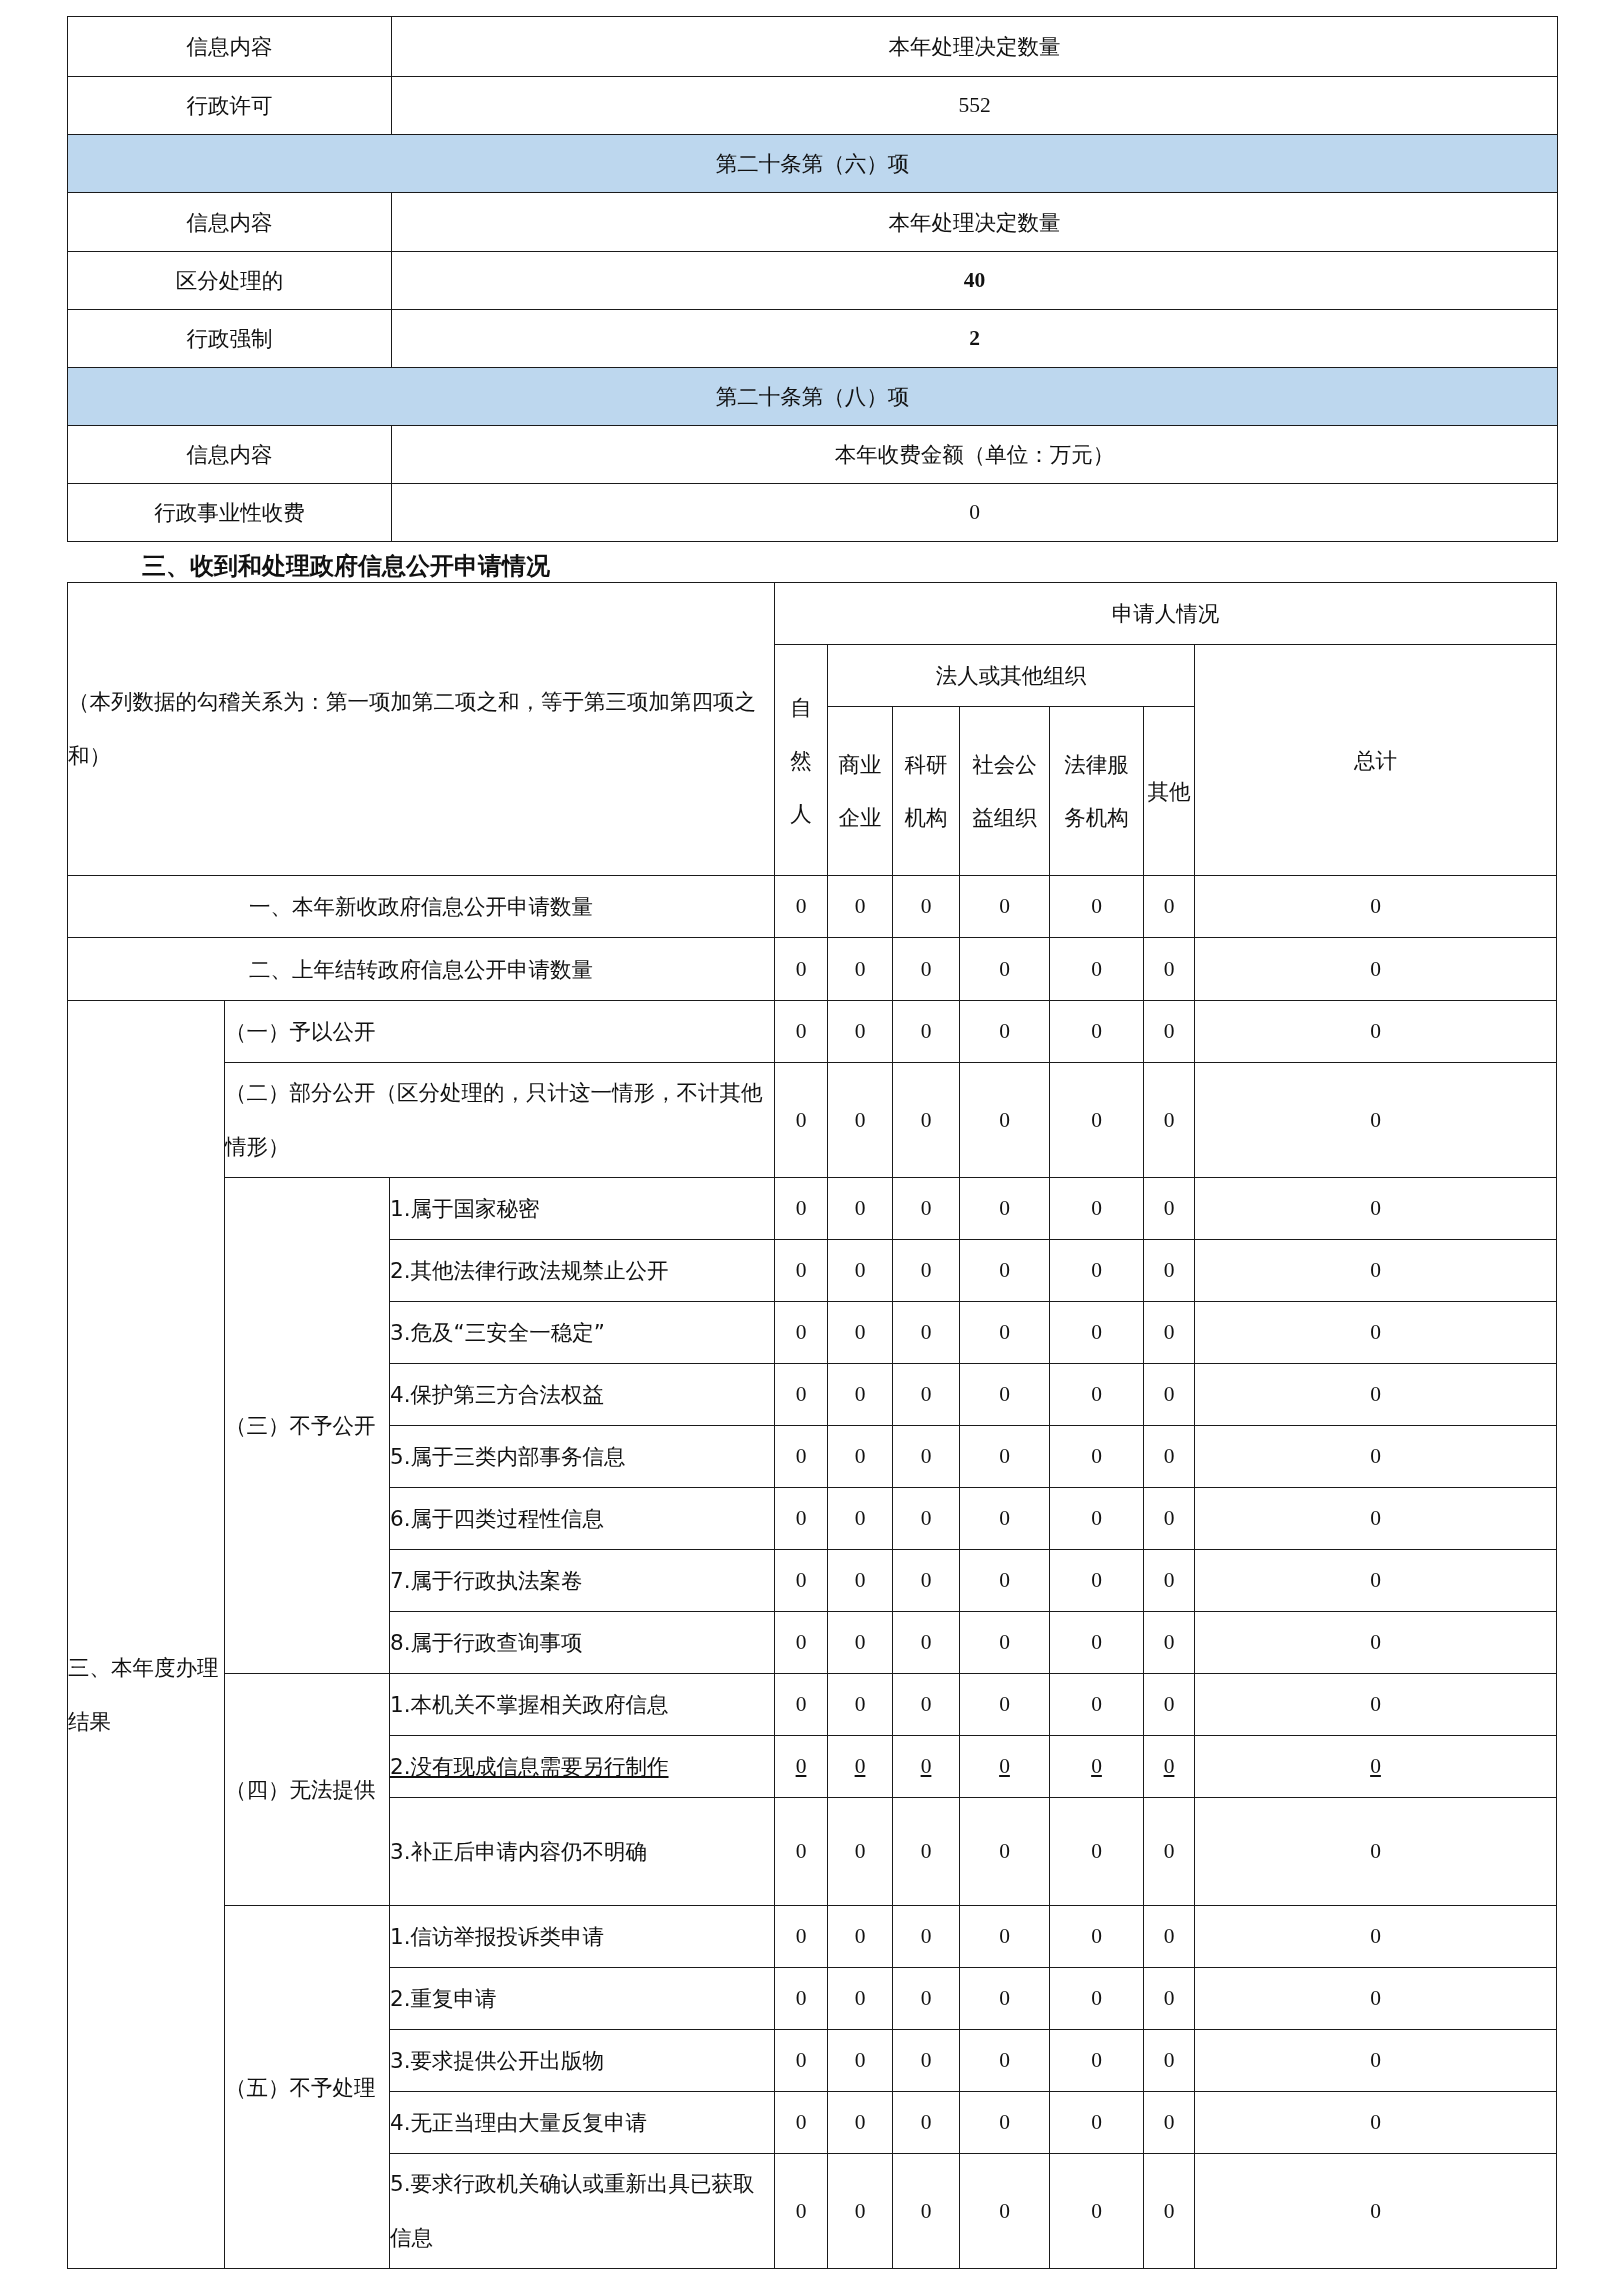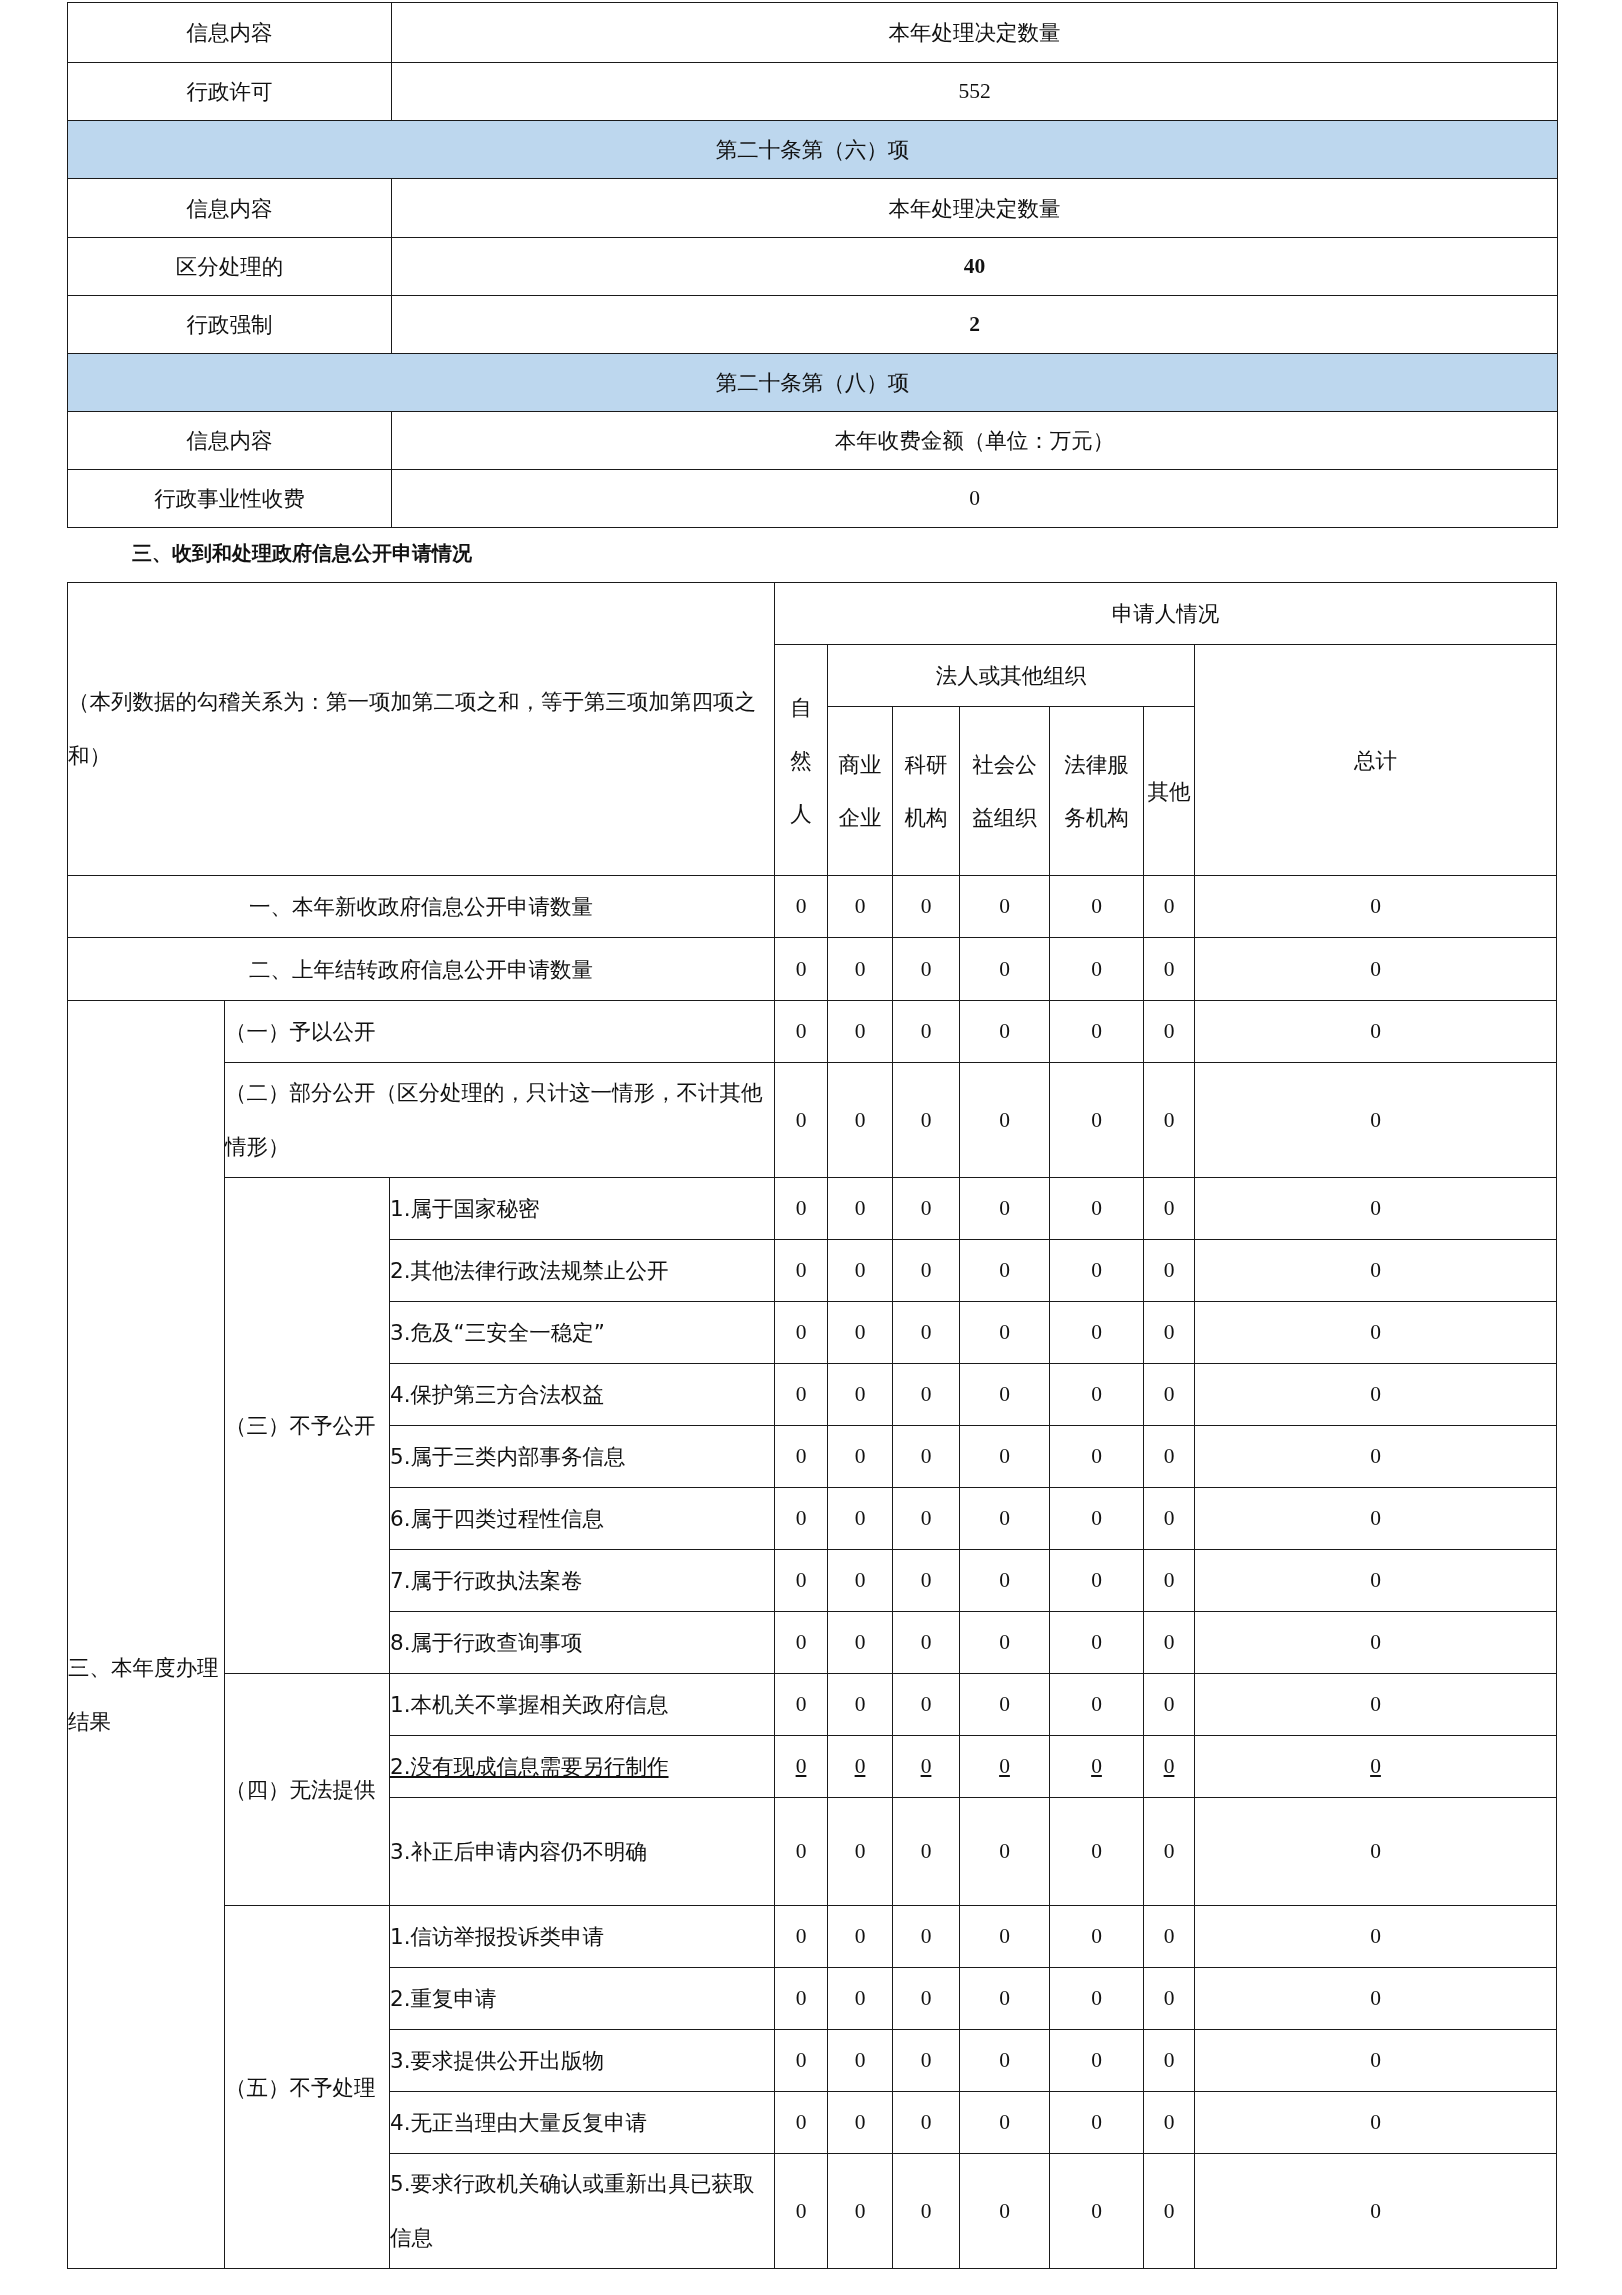--- a/index.html
+++ b/index.html
@@ -6,27 +6,27 @@
   body { width: 1623px; height: 2295px; position: relative; overflow: hidden;
          font-family: "DejaVu Sans", "Liberation Sans", sans-serif; color: #111; }
   .tbl { position: absolute; border-collapse: collapse; table-layout: fixed; }
   .tbl td { border: 1.4px solid #1a1a1a; padding: 0; font-size: 21.5px; text-align: center; vertical-align: middle; overflow: hidden; }
   .band td { background: #BDD7EE; text-align: center; }
   .num-big { font-family: "Liberation Serif", "DejaVu Serif", serif; font-size: 28px; font-weight: bold; }
   .num { font-family: "Liberation Serif", "DejaVu Serif", serif; font-size: 21px; }
   .left { text-align: left !important; }
   .lh2 { line-height: 54px; }
   .vert { line-height: 53px; }
-  h2.section { position: absolute; left: 132px; top: 540px; margin: 0; font-size: 20px; font-weight: bold;
+  h2.section { position: absolute; left: 132px; top: 540px; margin: 10px; font-size: 24px; font-weight: bold;
                font-family: "DejaVu Sans", "Liberation Sans", sans-serif; }
 </style>
 </head>
 <body>
 
-<table class="tbl" style="left:67px; top:2px; width:1489px;">
+<table class="tbl" style="left:67px; top:16px; width:1489px;">
   <colgroup>
       <col style="width:324px">
       <col style="width:1166px">
     </colgroup>
   <tbody id="t1body">
       <tr style="height: 60px;">
         <td>信息内容</td>
         <td>本年处理决定数量</td>
       </tr>
       <tr style="height: 58px;">

